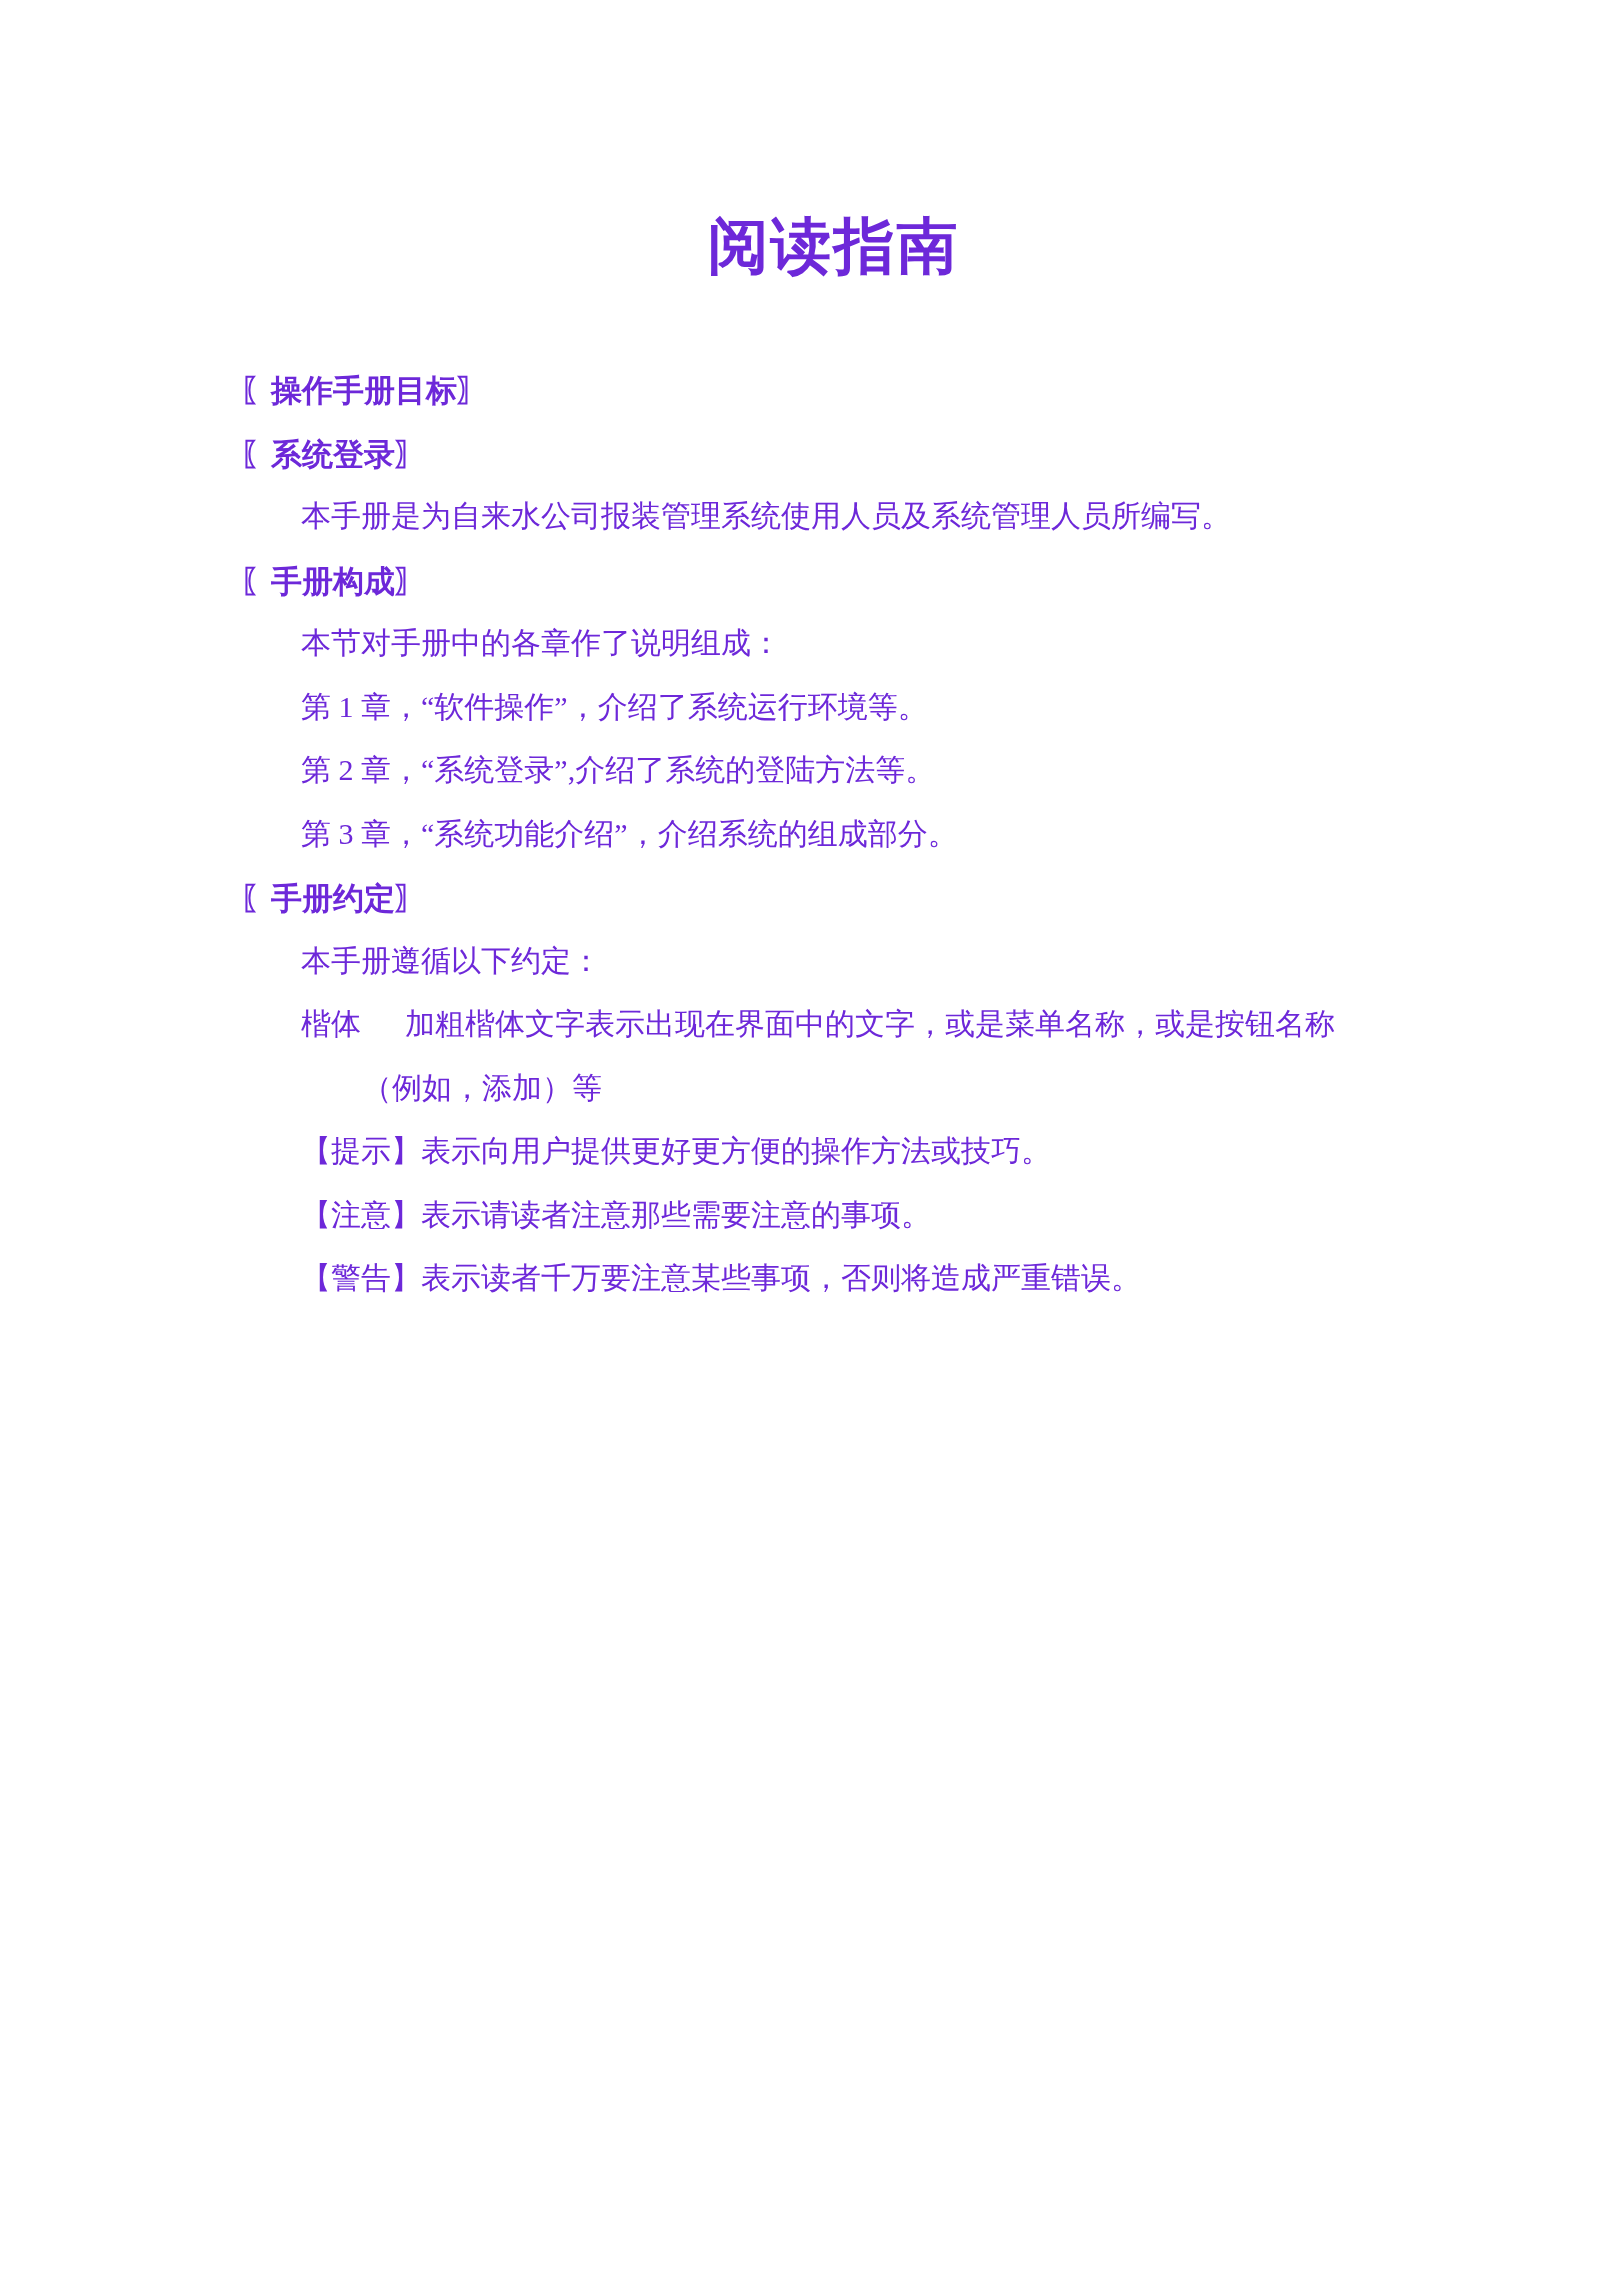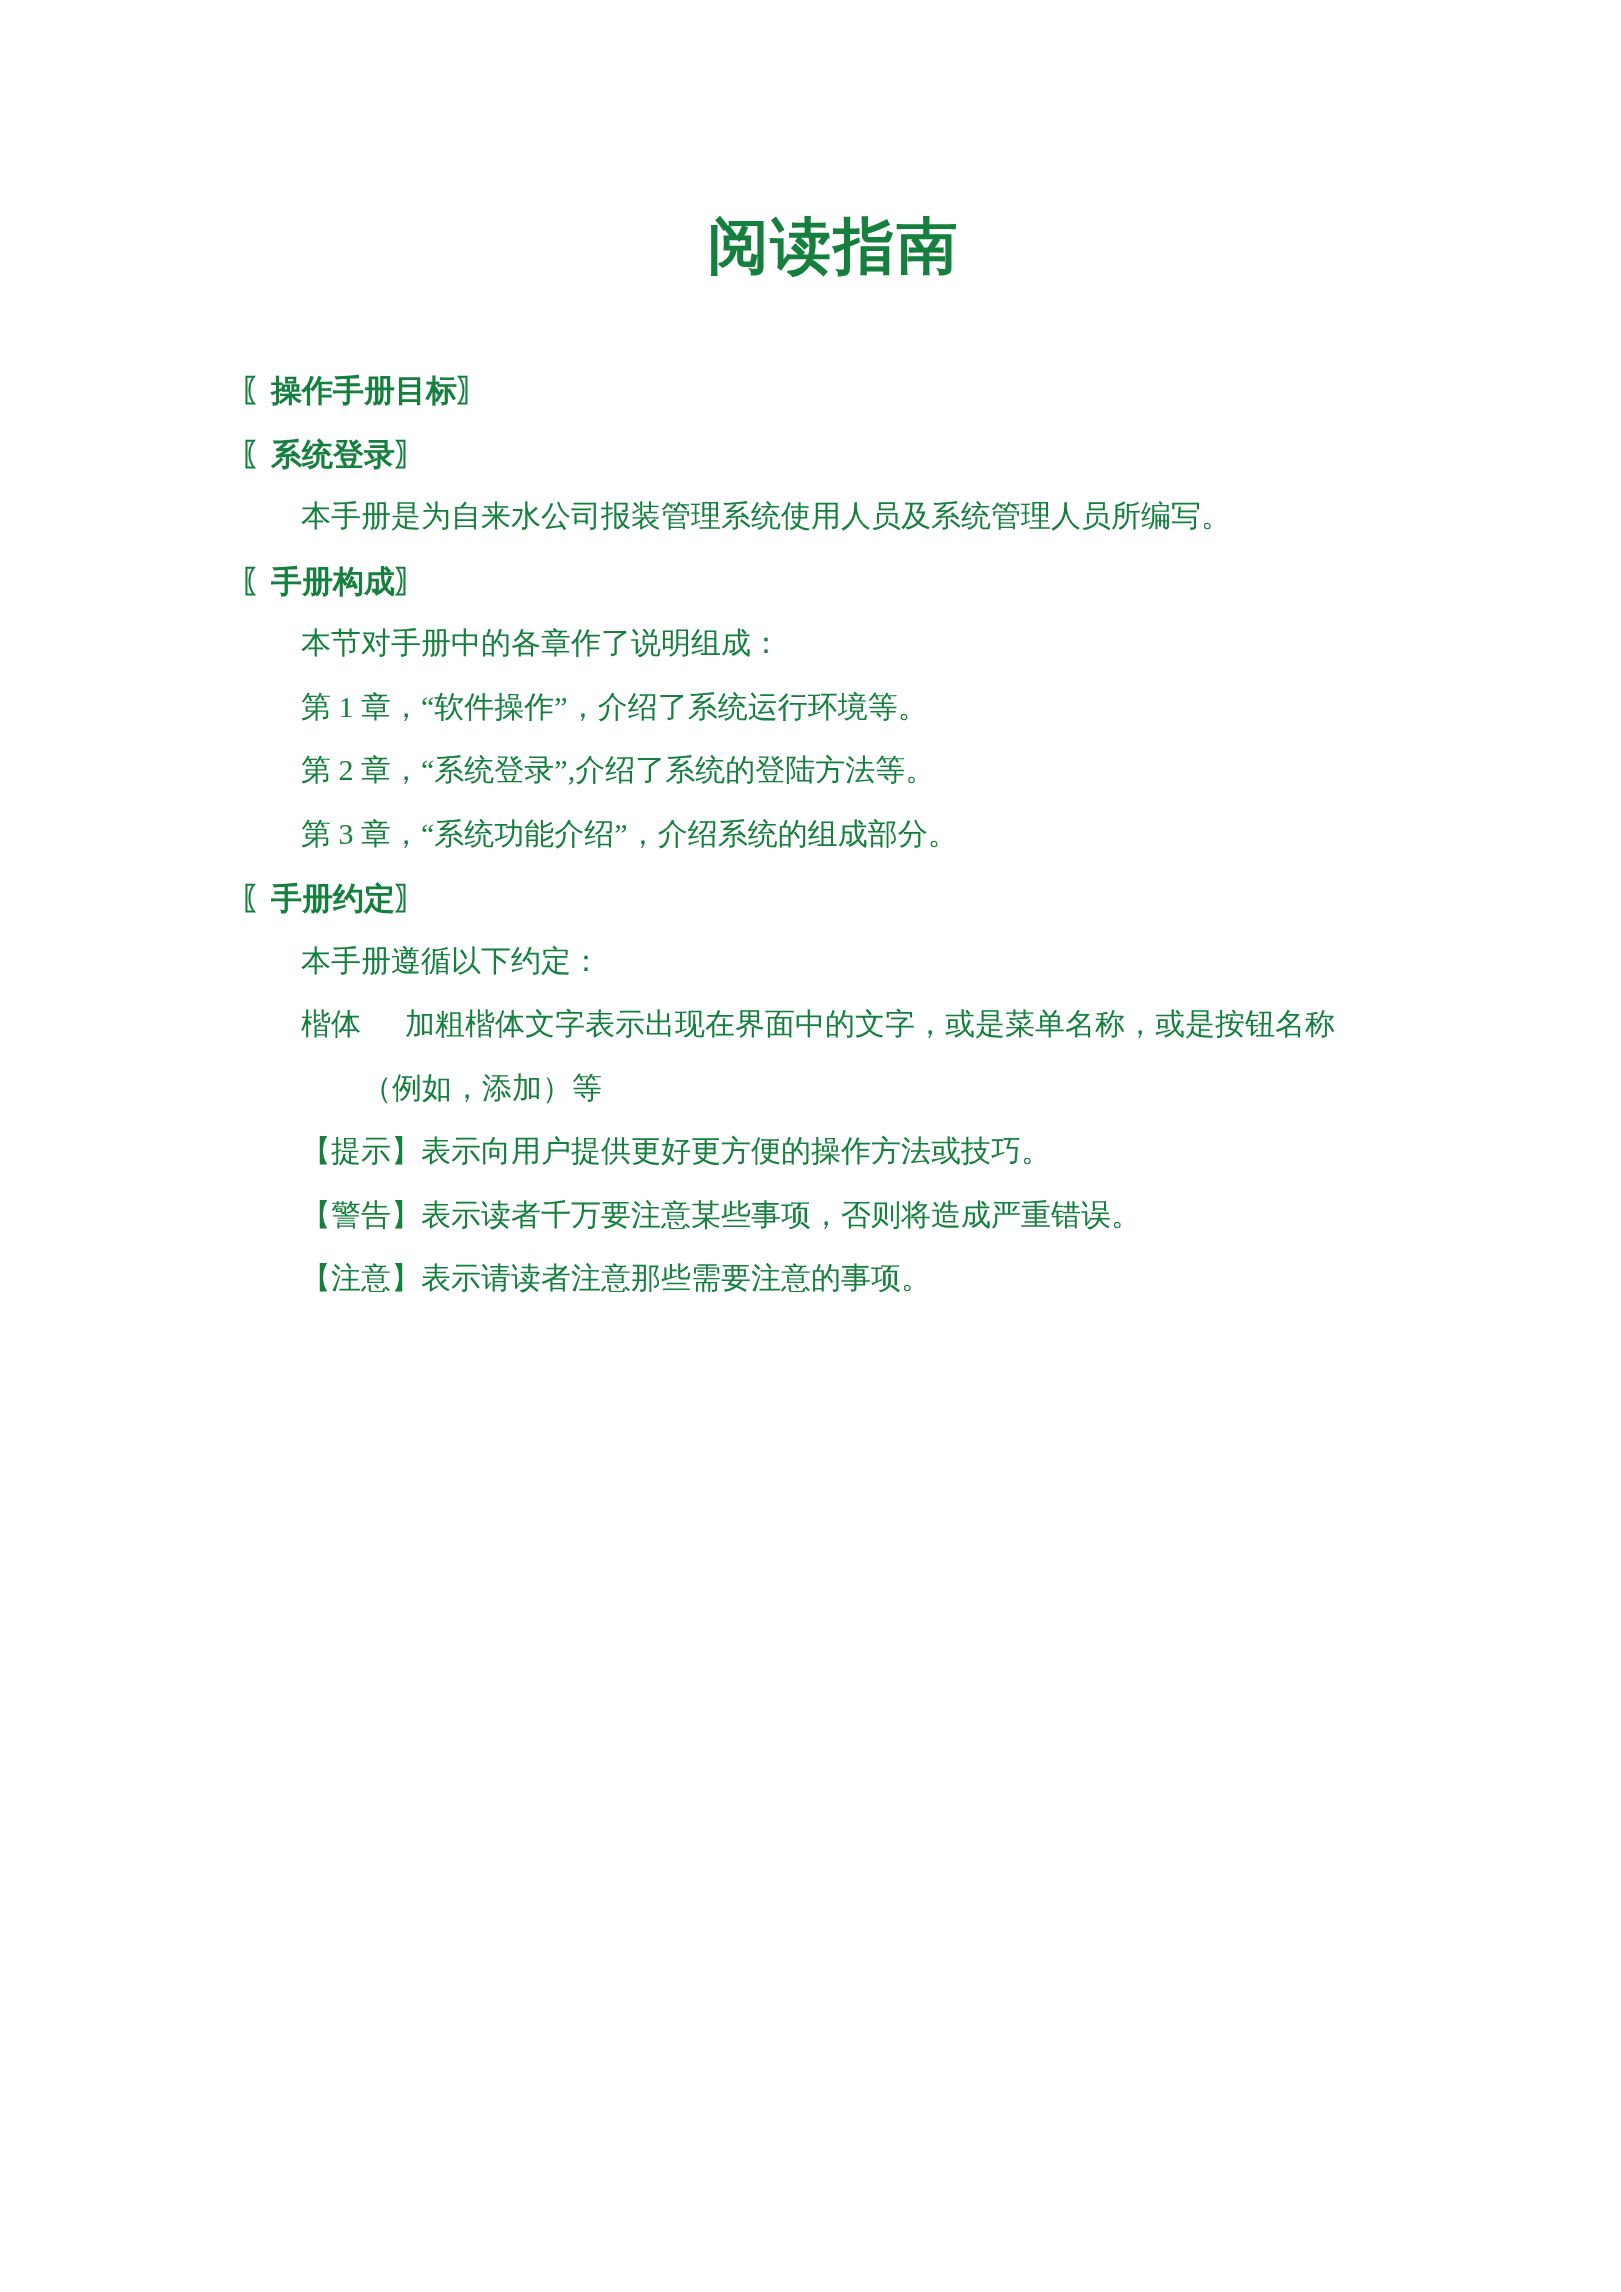--- a/index.html
+++ b/index.html
@@ -5,21 +5,21 @@
   html, body {
     margin: 0;
     padding: 0;
     background: #ffffff;
   }
   .page {
     position: relative;
     width: 1621px;
     height: 1912px;
     background: #ffffff;
-    color: #15803d;
+    color: #6d28d9;
     font-family: "Liberation Serif", "DejaVu Serif", serif;
     overflow: hidden;
     box-sizing: border-box;
   }
   .content {
     box-sizing: border-box;
     padding: 208px 194px 0 240px;
   }
   .doc-title {
     font-size: 61px;
@@ -87,19 +87,19 @@
 
       <p class="indent">
         <span class="bold-label">楷体</span><span class="kaiti-desc">加粗楷体文字表示出现在界面中的文字，或是菜单名称，或是按钮名称</span>
       </p>
 
       <p class="example-line">
         <span>（例如，</span><span class="bold-label">添加</span><span>）等</span>
       </p>
 
       <p class="indent">【提示】表示向用户提供更好更方便的操作方法或技巧。</p>
+      <p class="indent">【注意】表示请读者注意那些需要注意的事项。</p>
       <p class="indent">【警告】表示读者千万要注意某些事项，否则将造成严重错误。</p>
-      <p class="indent">【注意】表示请读者注意那些需要注意的事项。</p>
     </section>
 
   </div>
 </div>
 
 
 </body></html>

